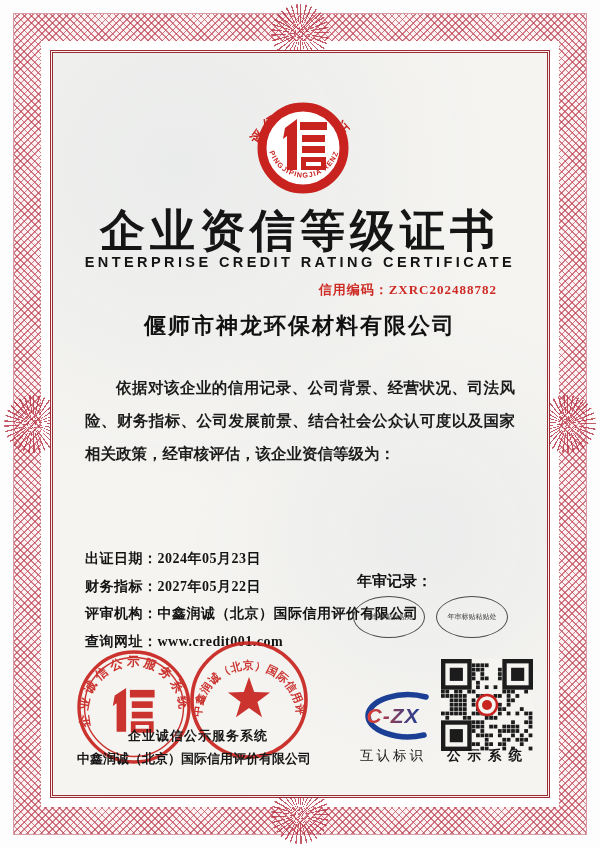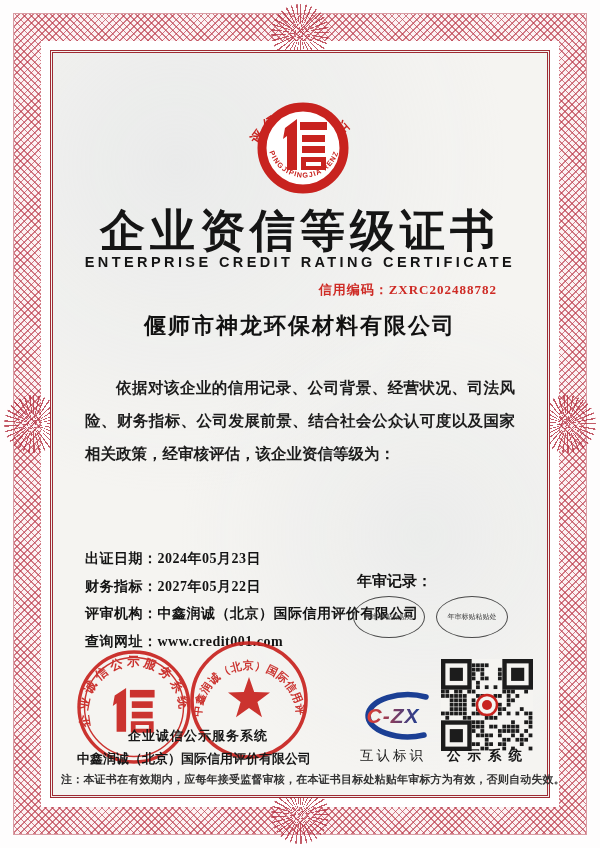--- a/index.html
+++ b/index.html
@@ -325,15 +325,14 @@
         <rect x="65.71428571428572" y="4.380952380952381" width="21.904761904761905" height="21.904761904761905" fill="#f5f4f1"></rect>
         <rect x="70.0952380952381" y="8.761904761904763" width="13.142857142857144" height="13.142857142857144" fill="#1c1c1c"></rect>
         <rect x="0" y="61.33333333333334" width="30.66666666666667" height="30.66666666666667" fill="#1c1c1c"></rect>
         <rect x="4.380952380952381" y="65.71428571428572" width="21.904761904761905" height="21.904761904761905" fill="#f5f4f1"></rect>
         <rect x="8.761904761904763" y="70.0952380952381" width="13.142857142857144" height="13.142857142857144" fill="#1c1c1c"></rect>
         <circle cx="46" cy="46" r="10" fill="#f5f4f1" stroke="#c8231f" stroke-width="2.5"></circle>
         <circle cx="46" cy="46" r="5" fill="#c8231f"></circle>
       </svg>
     <div class="abs qr-caption">公示系统</div>
 
-    <div class="abs footer-note">注：本证书在有效期内，应每年接受监督审核，在本证书目标处粘贴年审标方为有效，否则自动失效。</div>
   </div>
 </div>
 
 </body></html>

